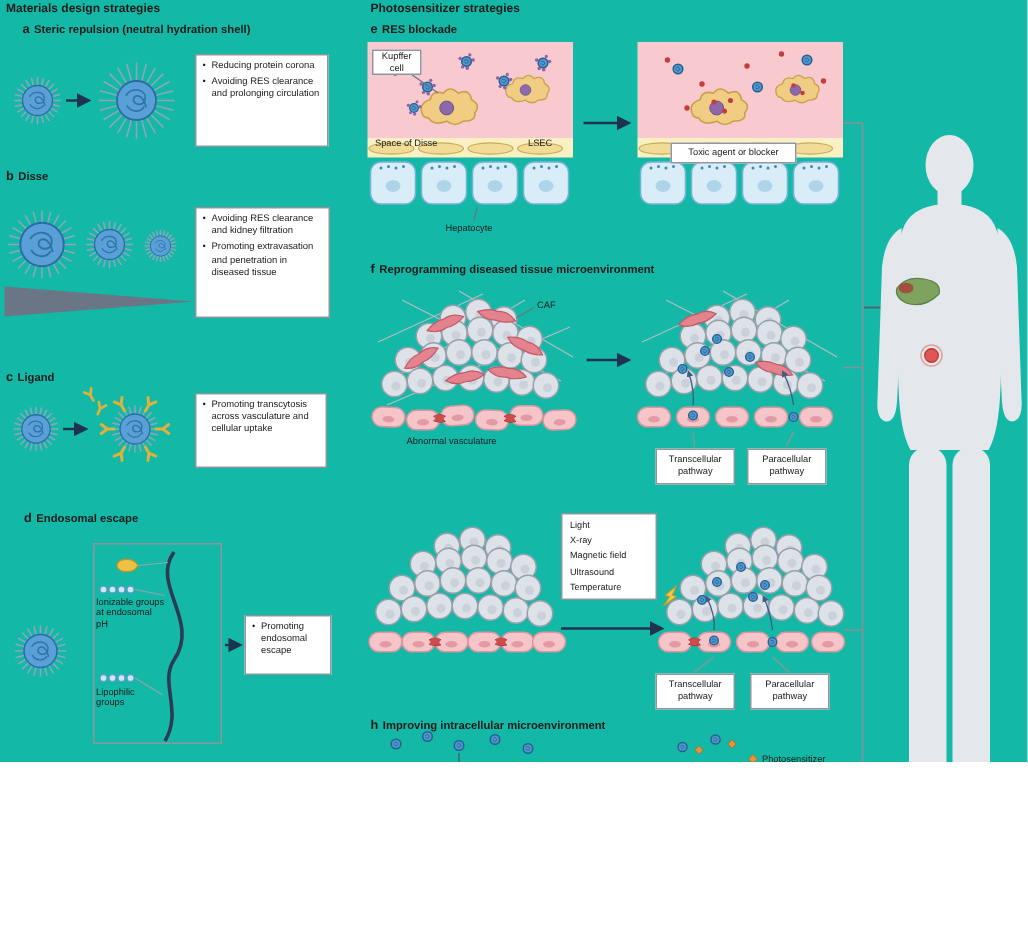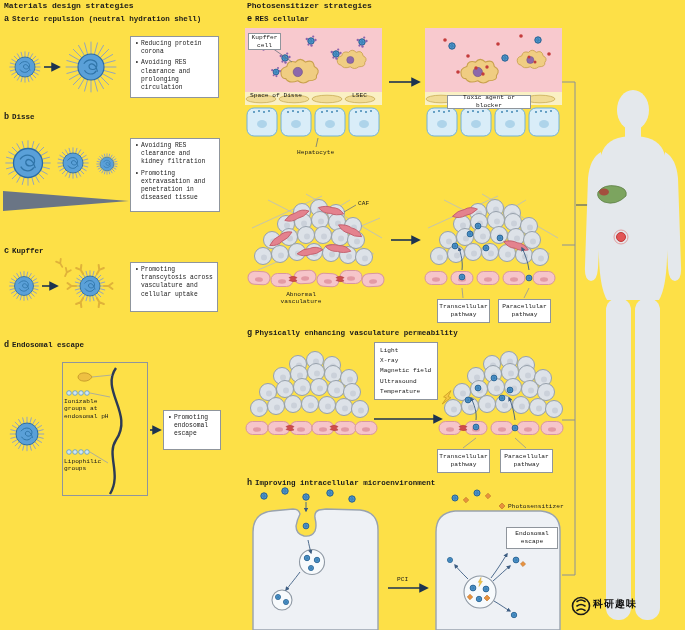--- a/index.html
+++ b/index.html
@@ -1,18 +1,18 @@
 <!DOCTYPE html>
 <html><head>
 <meta charset="utf-8">
 <style>
   *{margin:0;padding:0;box-sizing:border-box}
   html,body{background:#fff}
-  #canvas{position:relative;width:685px;height:630px;background:#fde047;overflow:hidden;
-          font-family:Liberation Mono, monospace;color:#1a1a1a}
+  #canvas{position:relative;width:685px;height:508px;background:#14b8a6;overflow:hidden;
+          font-family:Liberation Sans, sans-serif;color:#1a1a1a}
   #art{position:absolute;left:0;top:0;z-index:1}
   .txt{position:absolute;z-index:3;color:#1a1a1a}
   .hdr{font-size:8px;font-weight:bold}
   .ptitle{font-size:7.5px;font-weight:bold;white-space:nowrap}
   .ltr{font-size:8.5px;font-weight:bold;margin-right:3px}
   .bbox{position:absolute;z-index:3;border:1px solid #8f959c;background:#fff;padding:3px 3px 2px 4px}
   .bbox ul{list-style:none;margin:0;padding:0 0 0 6px}
   .bbox li{font-size:6.3px;line-height:1.3;position:relative;margin-bottom:3px}
   .bbox li:before{content:"\2022";position:absolute;left:-6px}
   .cbox{position:absolute;z-index:3;border:1px solid #8f959c;background:#fff;display:flex;
@@ -445,66 +445,66 @@
 </g>
 <g stroke="#1a1a1a" fill="none" stroke-width="1.6" stroke-linecap="round">
   <circle cx="581" cy="606" r="8.5"></circle>
   <path d="M577,601.5 q4,-3 8,0 M577,606 q4,-3 8,0 M577,610.5 q4,-3 8,0"></path>
 </g>
 </svg>
 
 <div class="txt hdr" style="left:4px;top:1px">Materials design strategies</div>
 <div class="txt hdr" style="left:247px;top:1px">Photosensitizer strategies</div>
 
-<div class="txt ptitle" style="left:4px;top:14px"><span class="ltr">a</span><span>Steric repulsion (neutral hydration shell)</span></div>
+<div class="txt ptitle" style="left:15px;top:14px"><span class="ltr">a</span><span>Steric repulsion (neutral hydration shell)</span></div>
 <div class="bbox" style="left:130px;top:36px;width:89px;height:62px">
   <ul>
         <li>Reducing protein corona</li>
         <li>Avoiding RES clearance and prolonging circulation</li>
       </ul>
 </div>
 
 <div class="txt ptitle" style="left:4px;top:112px"><span class="ltr">b</span><span>Disse</span></div>
 <div class="bbox" style="left:130px;top:138px;width:90px;height:74px">
   <ul>
         <li>Avoiding RES clearance and kidney filtration</li>
         <li>Promoting extravasation and penetration in diseased tissue</li>
       </ul>
 </div>
 
-<div class="txt ptitle" style="left:4px;top:246px"><span class="ltr">c</span><span>Kupffer</span></div>
+<div class="txt ptitle" style="left:4px;top:246px"><span class="ltr">c</span><span>Ligand</span></div>
 <div class="bbox" style="left:130px;top:262px;width:88px;height:50px">
   <ul>
         <li>Promoting transcytosis across vasculature and cellular uptake</li>
       </ul>
 </div>
 
-<div class="txt ptitle" style="left:4px;top:340px"><span class="ltr">d</span><span>Endosomal escape</span></div>
+<div class="txt ptitle" style="left:16px;top:340px"><span class="ltr">d</span><span>Endosomal escape</span></div>
 <div class="obox" style="left:62px;top:362px;width:86px;height:134px"></div>
 <div class="lbl" style="left:64px;top:398px;width:46px">Ionizable groups at endosomal pH</div>
 <div class="lbl" style="left:64px;top:458px;width:46px">Lipophilic groups</div>
 <div class="bbox" style="left:163px;top:410px;width:58px;height:40px">
   <ul>
         <li>Promoting endosomal escape</li>
       </ul>
 </div>
 
-<div class="txt ptitle" style="left:247px;top:14px"><span class="ltr">e</span><span>RES cellular</span></div>
+<div class="txt ptitle" style="left:247px;top:14px"><span class="ltr">e</span><span>RES blockade</span></div>
 <div class="cbox" style="left:248px;top:33px;width:33px;height:17px">Kupffer cell</div>
 <div class="lbl" style="left:250px;top:92px">Space of Disse</div>
 <div class="lbl" style="left:352px;top:92px">LSEC</div>
 <div class="lbl" style="left:297px;top:149px">Hepatocyte</div>
 <div class="cbox" style="left:447px;top:95px;width:84px;height:14px">Toxic agent or blocker</div>
 
+<div class="txt ptitle" style="left:247px;top:174px"><span class="ltr">f</span><span>Reprogramming diseased tissue microenvironment</span></div>
 <div class="lbl" style="left:358px;top:200px">CAF</div>
 <div class="lbl" style="left:270px;top:291px;width:62px;text-align:center">Abnormal vasculature</div>
 <div class="cbox" style="left:437px;top:299px;width:53px;height:24px">Transcellular pathway</div>
 <div class="cbox" style="left:498px;top:299px;width:53px;height:24px">Paracellular pathway</div>
 
-<div class="txt ptitle" style="left:247px;top:328px"><span class="ltr">g</span><span>Physically enhancing vasculature permeability</span></div>
 <div class="stim" style="left:374px;top:342px;width:64px;height:58px">
   <div>Light</div>
   <div>X-ray</div>
   <div>Magnetic field</div>
   <div>Ultrasound</div>
   <div>Temperature</div>
 </div>
 <div class="cbox" style="left:437px;top:449px;width:53px;height:24px">Transcellular pathway</div>
 <div class="cbox" style="left:500px;top:449px;width:53px;height:24px">Paracellular pathway</div>
 

